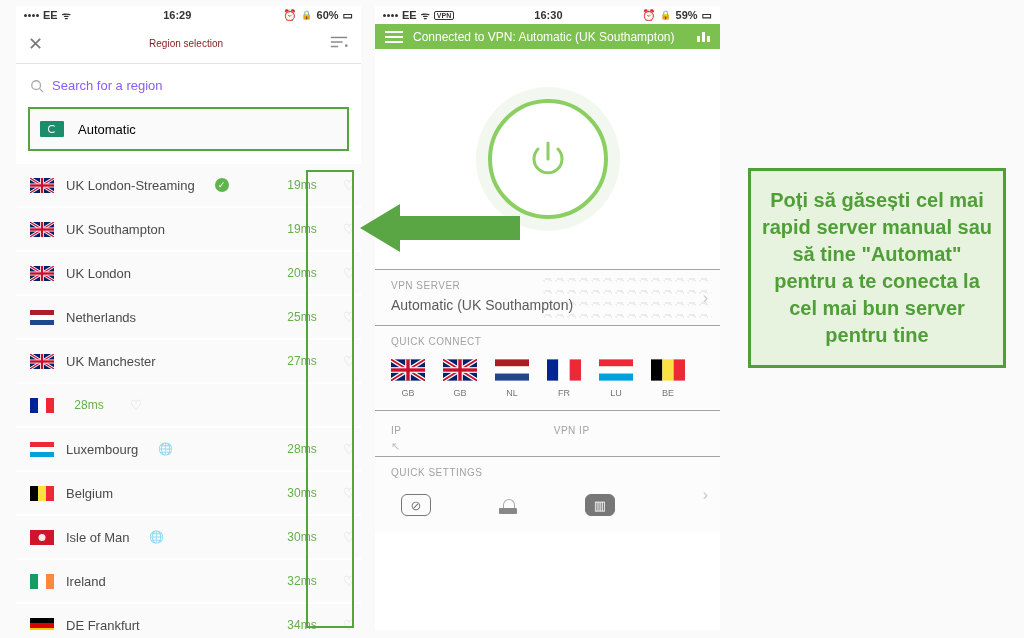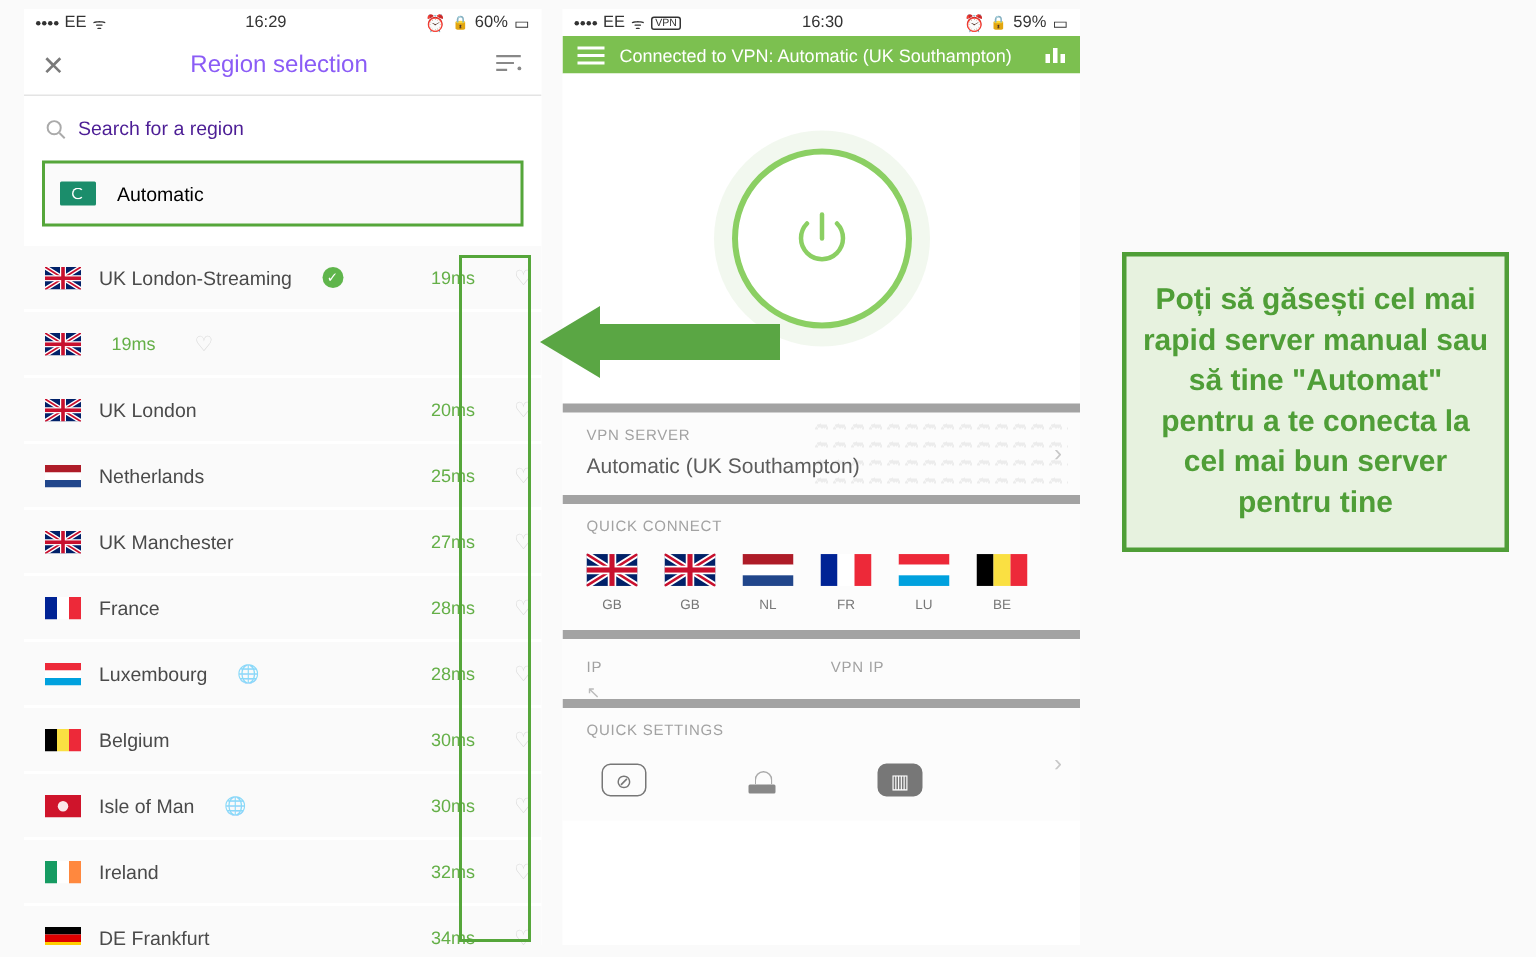--- a/index.html
+++ b/index.html
@@ -25,45 +25,46 @@
   
   .statusbar {
     height: 18px;
     display: flex;
     align-items: center;
     justify-content: space-between;
     font-size: 11px;
     padding: 0 8px;
     background: #fff;
     color: #333;
+    font-weight: bold;
   }
   .phone-right .statusbar { background: #fff; color:#333; }
   .sb-left, .sb-right { display:flex; align-items:center; gap:4px; }
   .sb-signal { display:flex; gap:1px; }
   .sb-signal span { width:3px;height:3px;border-radius:50%;background:#333; }
   .lock-icon { font-size:9px; }
 
   
   .region-header {
     height: 40px;
     display: flex;
     align-items: center;
     justify-content: space-between;
     padding: 0 12px;
     border-bottom: 1px solid #e4e4e4;
   }
-  .region-title { color:#8b5cf6; font-size:16px; }
+  .region-title { color:#7f1d1d; font-size:10px; }
   .sort-icon, .close-icon { color:#7a7a7a; cursor:pointer; font-size:18px; }
   .sort-icon svg { width:20px; height:14px; }
   .sort-icon svg line { stroke:#888; stroke-width:1.6; }
 
   
   .search-row {
     display:flex; align-items:center; gap:8px;
-    padding: 14px 14px; color:#4c1d95; font-size:13px;
+    padding: 14px 14px; color:#8b5cf6; font-size:13px;
   }
   .search-row svg { width:14px; height:14px; stroke:#aaa; fill:none; }
 
   
   .automatic-row {
     border: 2px solid #55a63a;
     margin: 0 12px 12px 12px;
     height: 44px;
     display:flex; align-items:center;
     padding: 0 10px; gap:14px;
@@ -138,21 +139,21 @@
   }
   .power-outer{
     width:120px;height:120px;border-radius:50%;
     border: 4px solid #8bcf63;
     display:flex;align-items:center;justify-content:center;
     box-shadow: 0 0 0 12px rgba(150,200,120,0.12);
   }
   .power-outer svg{ width:48px;height:48px; stroke:#8bcf63; fill:none; stroke-width:3;}
 
   .section{
-    border-top:6px solid #a3a3a3;
+    border-top:1px solid #a3a3a3;
     background:#fcfcfc;
     padding: 10px 16px 12px 16px;
     position:relative;
   }
   .section-label{ font-size:10px; letter-spacing:0.5px; color:#a2a2a2; margin-bottom:6px;}
   .server-line{ color:#5c5c5c; font-size:14px; }
   .chevron{ position:absolute; right:12px; top:50%; transform:translateY(-50%); color:#c8c8c8; font-size:16px;}
 
   .worldmap{
     position:absolute; right:8px; top:4px; width:170px; height:50px;
@@ -324,20 +325,24 @@
     </span>
     <span class="latency">19ms</span>
     <span class="heart">♡</span>
   </div>
       <div class="server-row">
     <span class="flag">
           <svg viewBox="0 0 24 15">
             <use href="#flag-gb"></use>
           </svg>
         </span>
+    <span class="server-name">
+      <span>UK Southampton</span>
+
+    </span>
     <span class="latency">19ms</span>
     <span class="heart">♡</span>
   </div>
       <div class="server-row">
     <span class="flag">
           <svg viewBox="0 0 24 15">
             <use href="#flag-gb"></use>
           </svg>
         </span>
     <span class="server-name">
@@ -372,24 +377,20 @@
     </span>
     <span class="latency">27ms</span>
     <span class="heart">♡</span>
   </div>
       <div class="server-row">
     <span class="flag">
           <svg viewBox="0 0 24 15">
             <use href="#flag-fr"></use>
           </svg>
         </span>
-    <span class="server-name">
-      <span>France</span>
-
-    </span>
     <span class="latency">28ms</span>
     <span class="heart">♡</span>
   </div>
       <div class="server-row">
     <span class="flag">
           <svg viewBox="0 0 24 15">
             <use href="#flag-lu"></use>
           </svg>
         </span>
     <span class="server-name">

